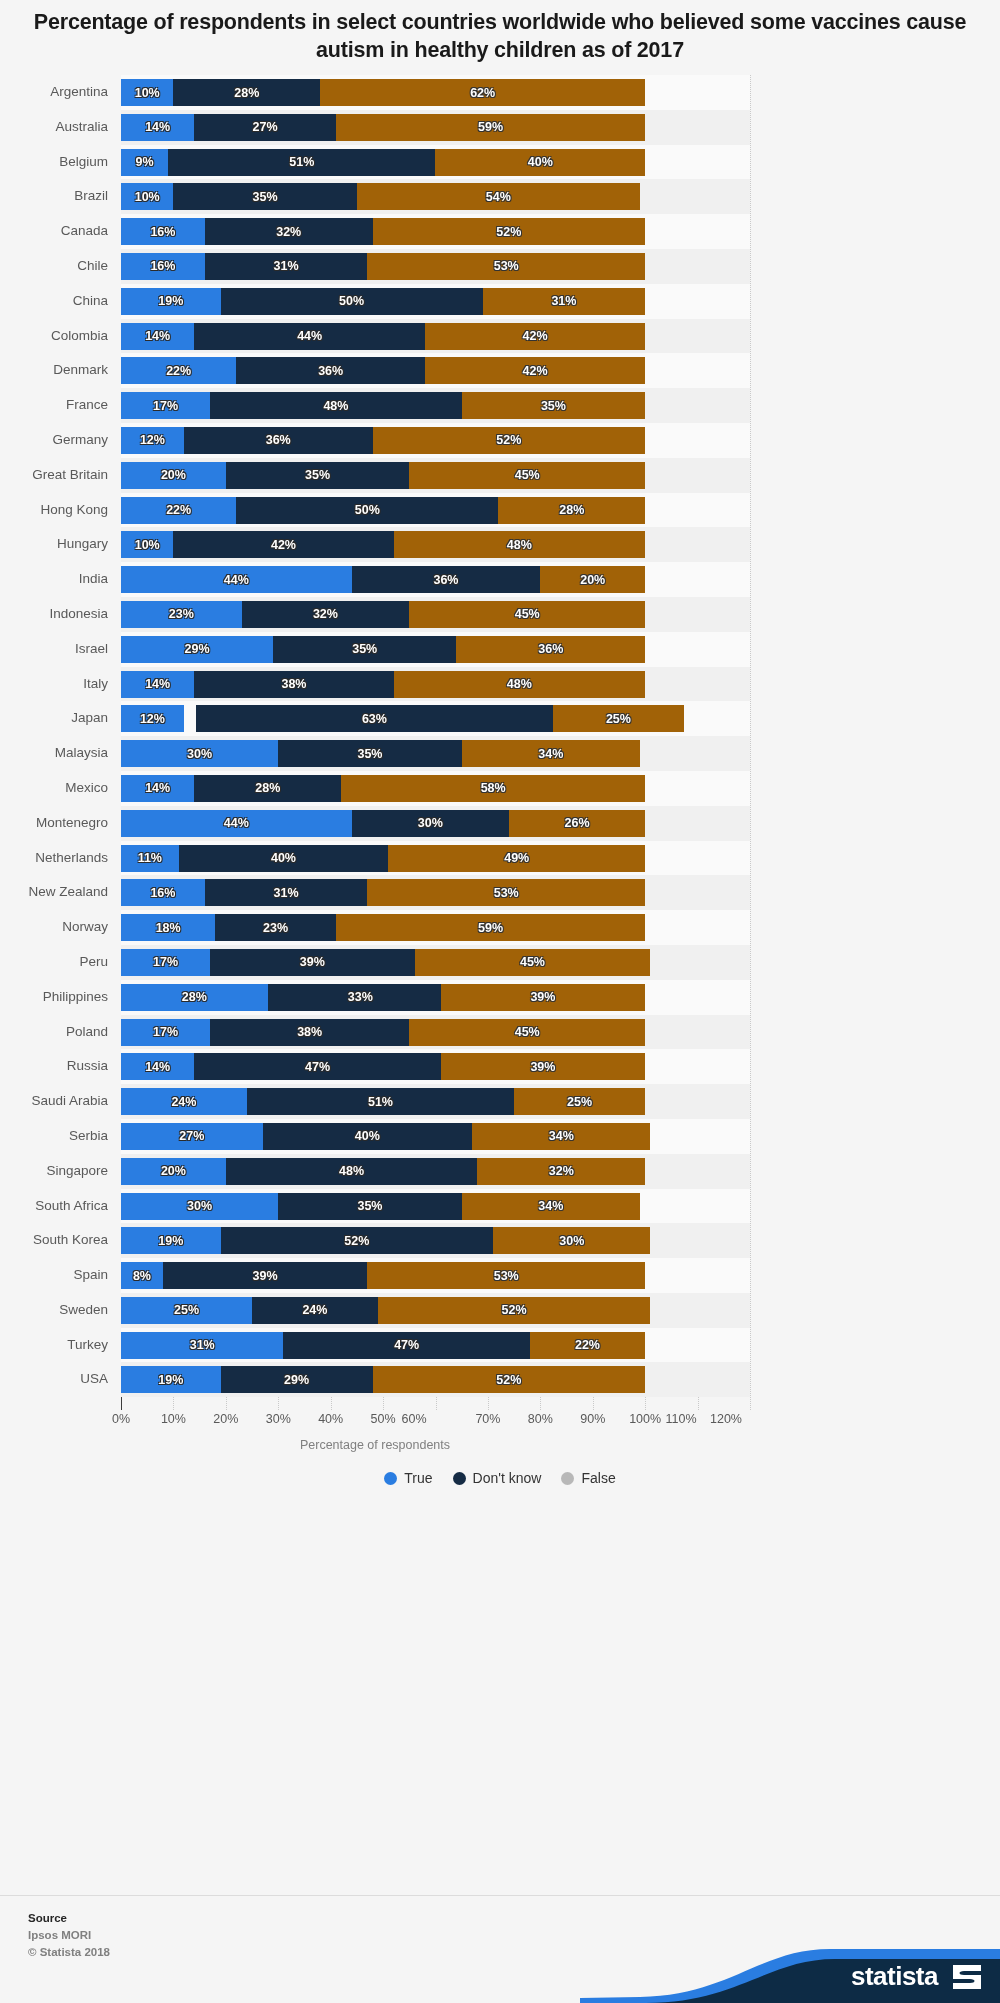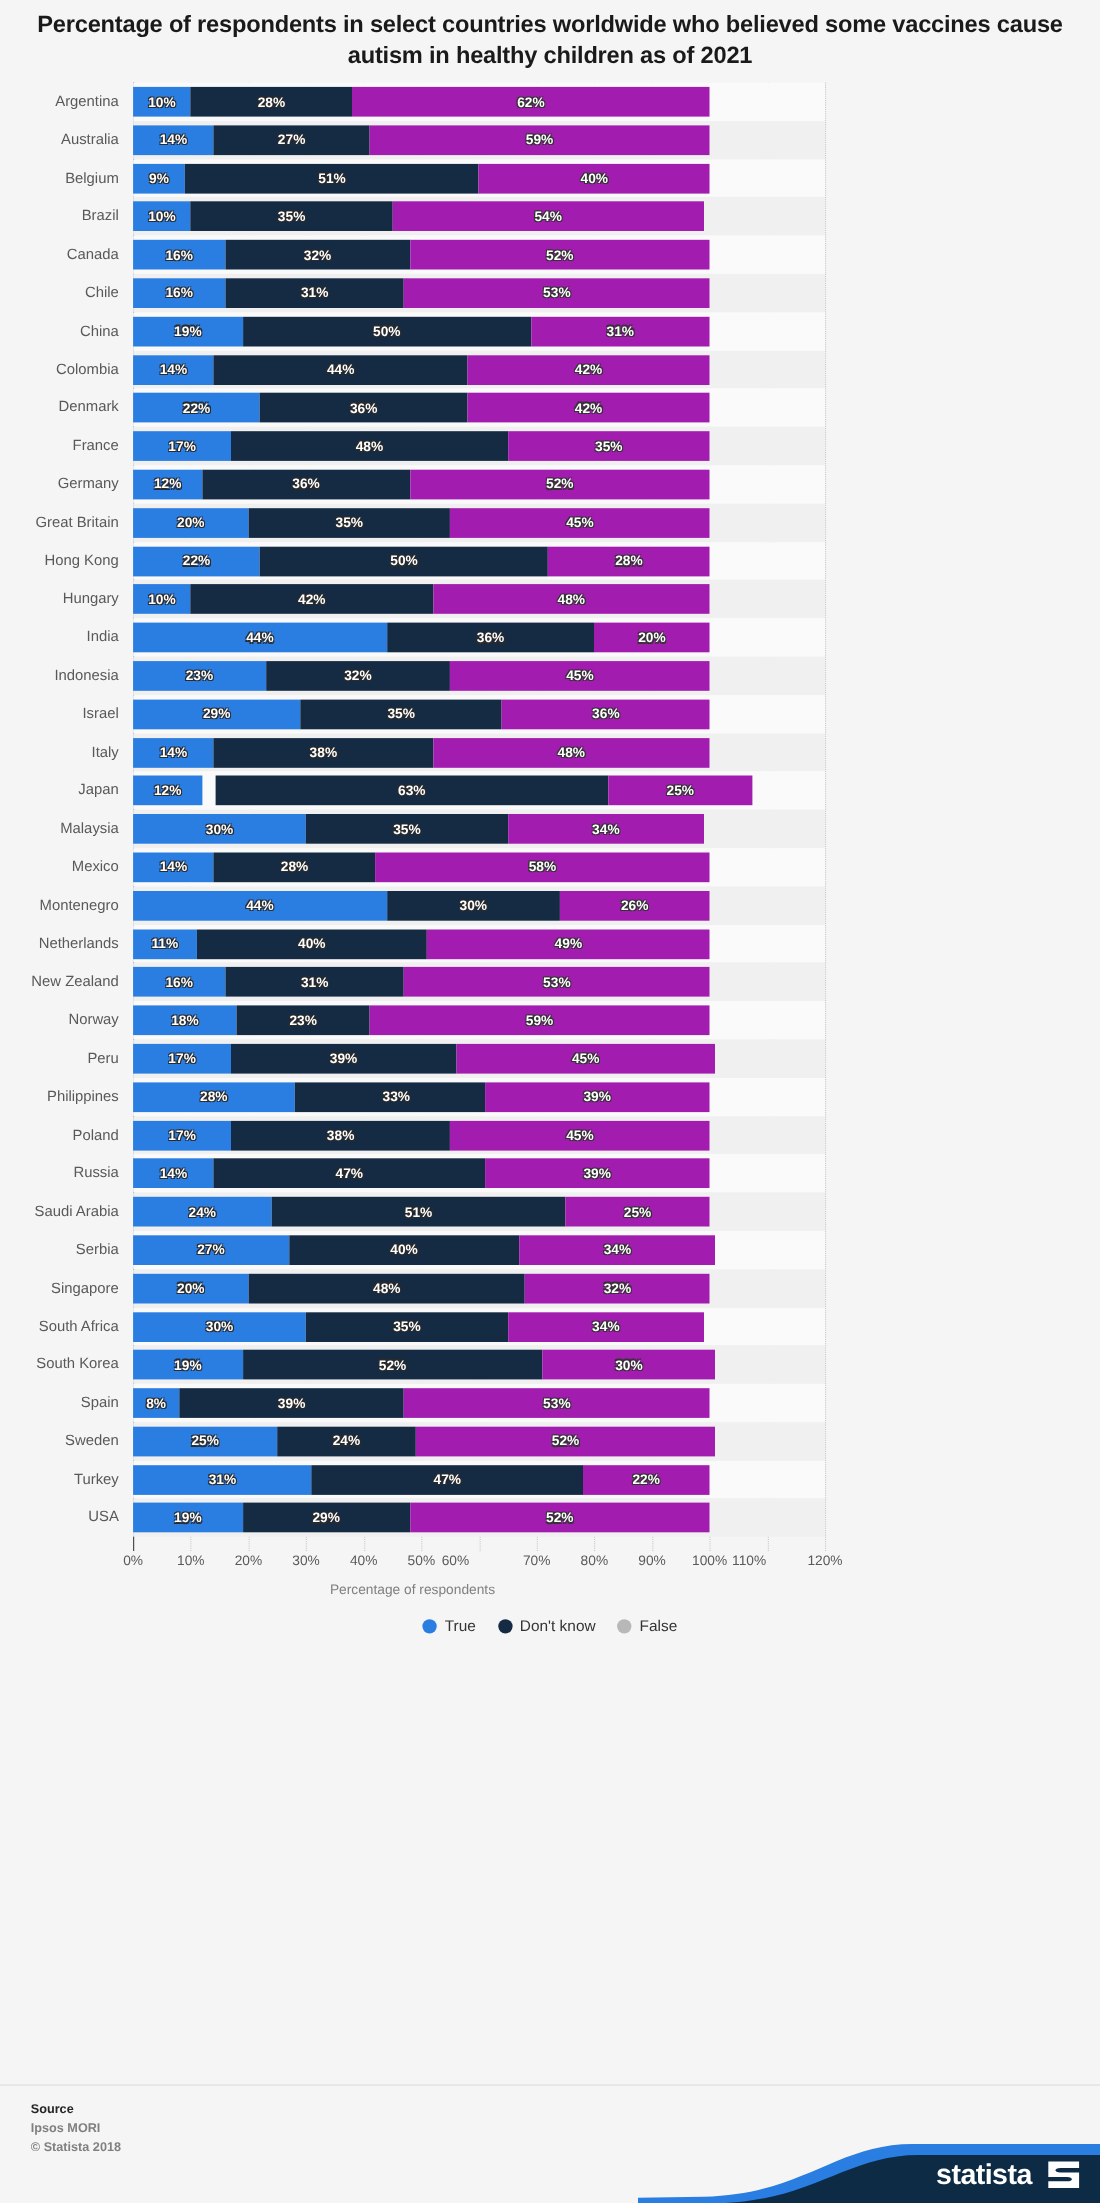--- a/index.html
+++ b/index.html
@@ -93,21 +93,21 @@
   .seg span {
     font-size: 12.5px;
     font-weight: bold;
     color: #ffffff;
     text-shadow: -1px -1px 0 #2b2b2b, 1px -1px 0 #2b2b2b,
                  -1px 1px 0 #2b2b2b, 1px 1px 0 #2b2b2b;
     white-space: nowrap;
   }
   .seg.s-true { background: #2a7de1; }
   .seg.s-dk   { background: #152b44; }
-  .seg.s-false{ background: #a21caf; }
+  .seg.s-false{ background: #a16207; }
   .seg.s-false span {
     color: #ffffff;
     text-shadow: -1px -1px 0 #333, 1px -1px 0 #333,
                  -1px 1px 0 #333, 1px 1px 0 #333;
   }
   
   .gridlines {
     position: absolute;
     left: 0; top: 0;
     width: 1000px; height: 1335px;
@@ -233,21 +233,21 @@
     bottom: 13px;
     width: 30px;
     height: 26px;
   }
 </style>
 </head>
 <body>
 
 <div class="chart-wrap">
 
-  <div class="title">Percentage of respondents in select countries worldwide who believed some vaccines cause autism in healthy children as of 2021</div>
+  <div class="title">Percentage of respondents in select countries worldwide who believed some vaccines cause autism in healthy children as of 2017</div>
 
   <div class="plot">
     <div class="gridlines" id="gridlines">
         <div class="gridline" style="left: 173.417px;"></div>
         <div class="gridline" style="left: 225.833px;"></div>
         <div class="gridline" style="left: 278.25px;"></div>
         <div class="gridline" style="left: 330.667px;"></div>
         <div class="gridline" style="left: 383.083px;"></div>
         <div class="gridline" style="left: 435.5px;"></div>
         <div class="gridline" style="left: 487.917px;"></div>
@@ -838,21 +838,21 @@
       <div class="xtick" style="left: 225.833px;">20%</div>
       <div class="xtick" style="left: 278.25px;">30%</div>
       <div class="xtick" style="left: 330.667px;">40%</div>
       <div class="xtick" style="left: 383.083px;">50%</div>
       <div class="xtick" style="left: 414px; text-align: center;">60%</div>
       <div class="xtick" style="left: 487.917px;">70%</div>
       <div class="xtick" style="left: 540.333px;">80%</div>
       <div class="xtick" style="left: 592.75px;">90%</div>
       <div class="xtick" style="left: 645.167px;">100%</div>
       <div class="xtick" style="left: 681px;">110%</div>
-      <div class="xtick" style="left: 750px;">120%</div>
+      <div class="xtick" style="left: 726px;">120%</div>
     </div>
   <div class="xaxis-title">Percentage of respondents</div>
 
   <div class="legend" id="legend">
       <div class="legend-item">
         <span class="legend-dot" style="background: rgb(42, 125, 225);"></span>
         <span class="legend-label">True</span>
       </div>
       <div class="legend-item">
         <span class="legend-dot" style="background: rgb(21, 43, 68);"></span>

